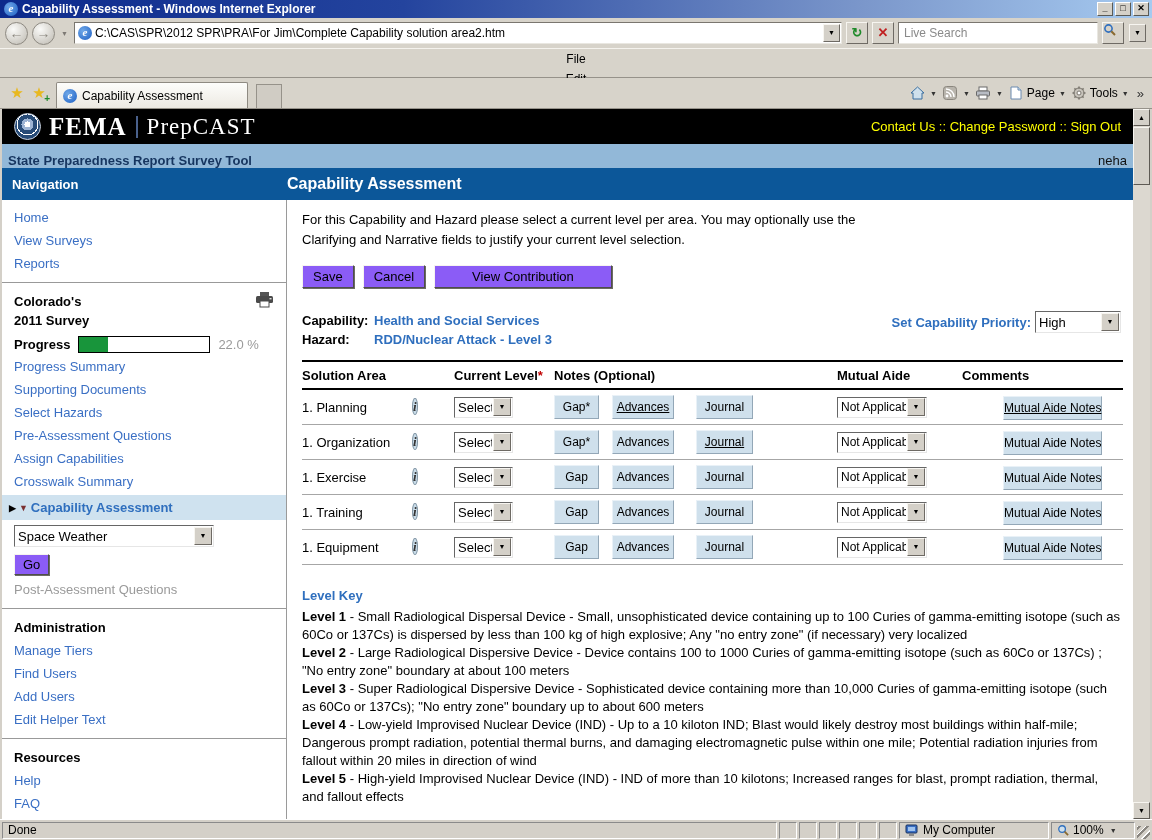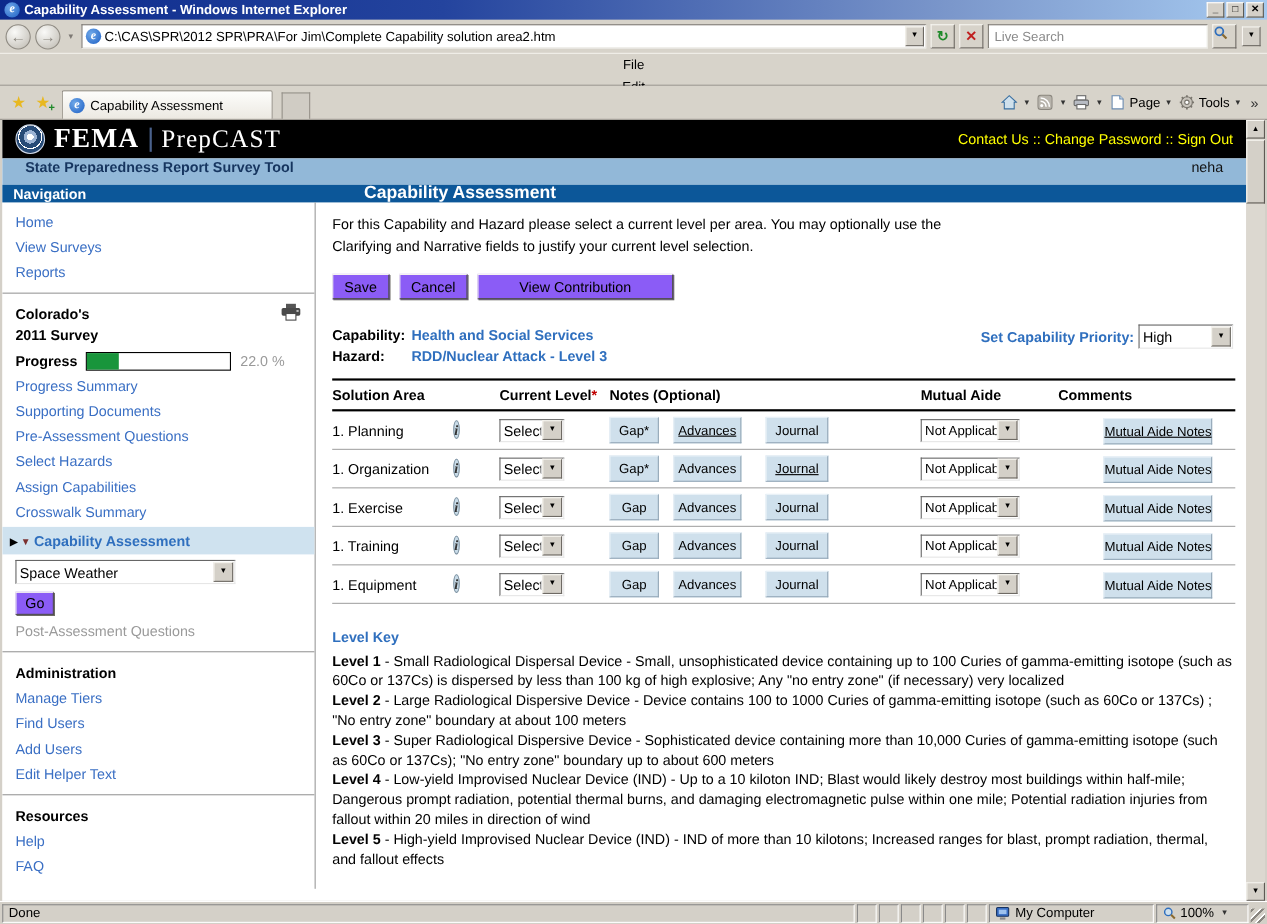--- a/index.html
+++ b/index.html
@@ -58,24 +58,24 @@
   .page{position:absolute;top:109px;left:2px;width:1131px;bottom:21px;background:#fff;overflow:hidden;}
   .hdr-black{height:35px;background:#000;display:flex;align-items:center;padding:0 12px;color:#fff;}
   .seal{width:27px;height:27px;border-radius:50%;flex:none;
     background:radial-gradient(circle at 50% 42%,#ffffff 0 3px,#9db4d4 3px 6px,#274b77 6px 10px,#fff 10px 11px,#274b77 11px);
     border:1px solid #cdd8e8;}
   .brand-fema{font-family:"Liberation Serif",serif;font-weight:bold;font-size:25px;margin-left:8px;letter-spacing:1px;}
   .brand-div{width:2px;height:22px;background:#4a618c;margin:0 9px;}
   .brand-prepcast{font-family:"Liberation Serif",serif;font-size:23px;letter-spacing:1px;}
   .hdr-links{margin-left:auto;color:#ffff00;font-size:13px;}
   .hdr-links a{color:#ffff00;text-decoration:none;}
-  .hdr-sub{height:24px;background:#92b8d8;display:flex;align-items:flex-start;padding:0 21px;font-size:13px;}
+  .hdr-sub{height:24px;background:#92b8d8;display:flex;align-items:flex-end;padding:0 6px;font-size:13px;}
   .hdr-sub .left{font-weight:bold;color:#16355f;}
   .hdr-sub .right{margin-left:auto;color:#111;}
-  .hdr-nav{height:16px;background:#0c5799;display:flex;align-items:center;color:#fff;gap:44px;}
+  .hdr-nav{height:32px;background:#0c5799;display:flex;align-items:center;color:#fff;}
   .nav-title{font-weight:bold;font-size:13px;padding-left:10px;width:275px;flex:none;}
   .main-title{font-weight:bold;font-size:16px;padding-left:10px;}
   .body-row{display:flex;height:624px;}
   
   .sidebar{width:285px;flex:none;border-right:1px solid #9a9a9a;padding-top:6px;font-size:13px;overflow:hidden;}
   .sb-link{color:#3a6fc4;padding:4px 0 4px 12px;cursor:pointer;}
   .sb-divider{border-top:1px solid #999;margin:7px 0;}
   .sb-survey{display:flex;padding:2px 12px 0;}
   .sb-survey-name{font-weight:bold;line-height:19px;}
   .printer-icon{margin-left:auto;}
@@ -328,22 +328,22 @@
       <div class="progress-row">
         <span class="progress-label">Progress</span>
         <span class="progress-track">
           <span class="progress-fill" style="display: block; width: 22%;"></span>
         </span>
         <span class="progress-pct">22.0 %</span>
       </div>
 
       <div class="sb-link">Progress Summary</div>
       <div class="sb-link">Supporting Documents</div>
+      <div class="sb-link">Select Hazards</div>
       <div class="sb-link">Pre-Assessment Questions</div>
-      <div class="sb-link">Select Hazards</div>
       <div class="sb-link">Assign Capabilities</div>
       <div class="sb-link">Crosswalk Summary</div>
 
       <div class="sb-selected">
         <span class="arr-r">▶</span>
         <span class="arr-d">▼</span>
         <span>Capability Assessment</span>
       </div>
 
       <div class="sb-sel-wrap">

